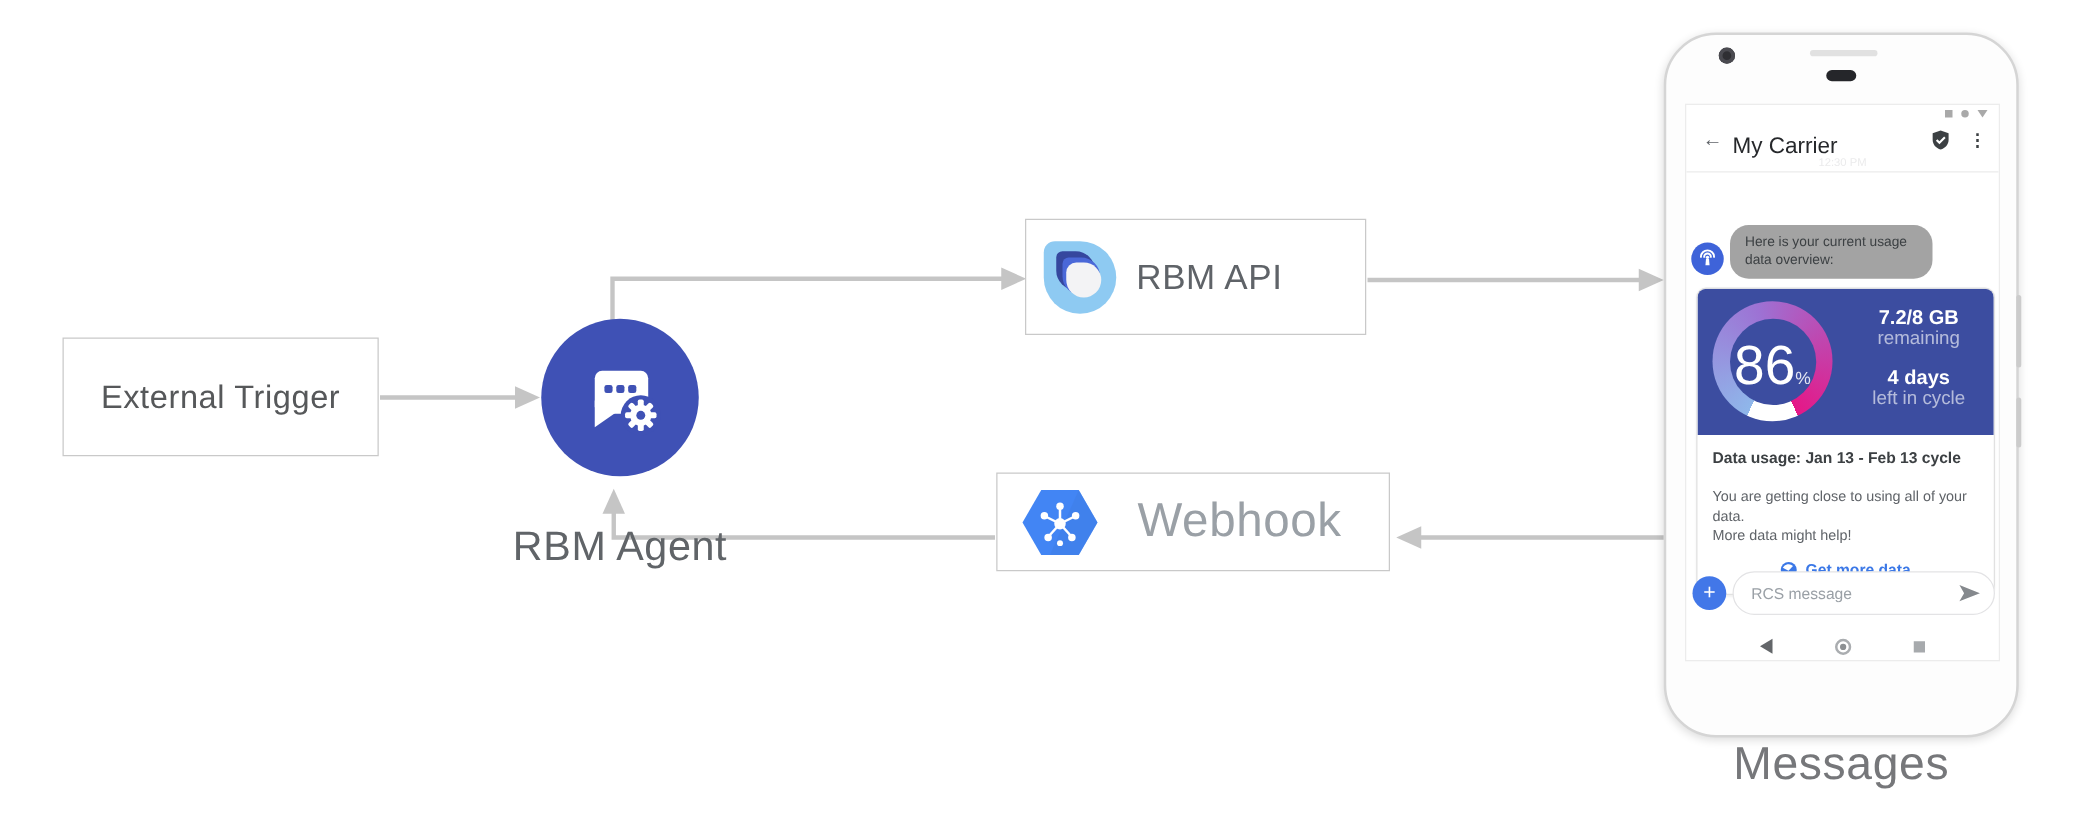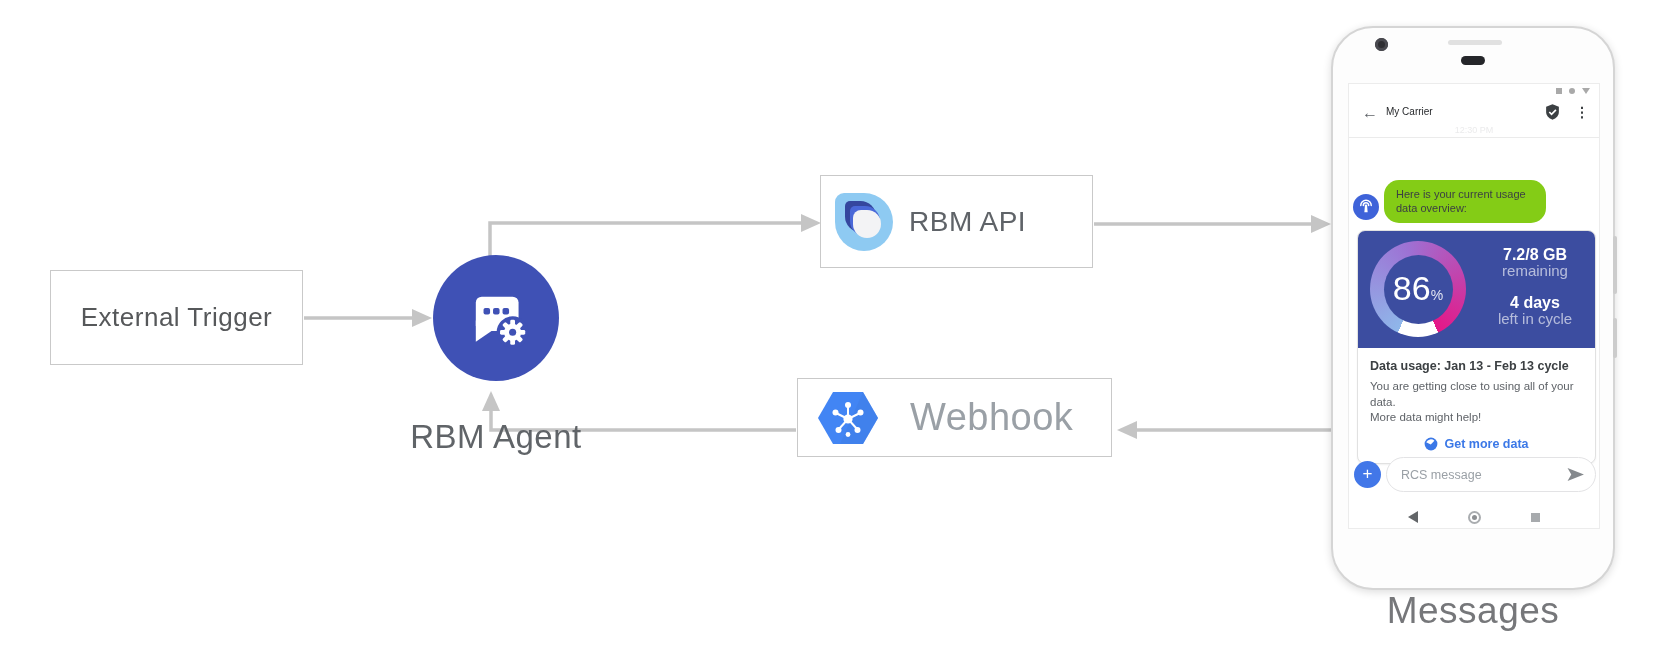--- a/index.html
+++ b/index.html
@@ -49,47 +49,47 @@
   .screen { position:absolute; left:15px; top:55px; width:252px; height:446px; background:#fff;
             border:1px solid #ececec; overflow:hidden; font-family:"Liberation Sans", sans-serif; }
 
   .status-row { position:absolute; top:4px; right:9px; display:flex; align-items:center; gap:7px; }
   .st-square { width:6px; height:6px; background:#a9a9a9; }
   .st-circle { width:6px; height:6px; border-radius:50%; background:#a9a9a9; }
   .st-tri { width:0; height:0; border-left:4px solid transparent; border-right:4px solid transparent; border-top:6px solid #a9a9a9; }
 
   .app-header { position:absolute; left:0; top:13px; width:100%; height:40px; }
   .back-arrow { position:absolute; left:13px; top:7px; font-size:16px; color:#5f6368; }
-  .app-title { position:absolute; left:37px; top:9px; font-size:10px; color:#26282b; }
+  .app-title { position:absolute; left:37px; top:9px; font-size:18px; color:#26282b; }
   .hdr-icons { position:absolute; right:10px; top:6px; display:flex; align-items:center; gap:14px; }
   .kebab { font-size:14px; color:#3c4043; font-weight:bold; letter-spacing:0; line-height:1; }
   .hdr-divider { position:absolute; left:0; top:53px; width:100%; height:1px; background:#ebebeb; }
   .ghost-time { position:absolute; left:0; top:41px; width:100%; text-align:center; font-size:9px; color:#ebebec; }
 
   .avatar { position:absolute; left:4px; top:110px; width:26px; height:26px; border-radius:50%;
             background:#3e63d9; display:flex; align-items:center; justify-content:center; }
-  .bot-bubble { position:absolute; left:35px; top:96px; width:162px; background:#84cc16; border-radius:15px;
+  .bot-bubble { position:absolute; left:35px; top:96px; width:162px; background:#a3a3a3; border-radius:15px;
                 padding:8px 12px; }
   .bot-bubble p { font-size:11px; line-height:13.5px; color:#3c4043; width:138px; }
 
   .usage-card { position:absolute; left:8px; top:146px; width:239px; border:1px solid #e1e1e1; border-radius:8px;
                 overflow:hidden; background:#fff; box-shadow:0 1px 2px rgba(0,0,0,.06); }
   .card-blue { position:relative; height:117px; background:#3c4da0; }
   .donut { position:absolute; left:12px; top:10px; width:96px; height:96px; border-radius:50%;
            display:flex; align-items:center; justify-content:center; }
   .donut-hole { width:69px; height:69px; border-radius:50%; background:#3c4da0;
                 display:flex; align-items:baseline; justify-content:center; padding-top:16px; }
-  .pct { font-size:34px; font-weight:300; color:#fff; line-height:1; }
+  .pct { font-size:44px; font-weight:300; color:#fff; line-height:1; }
   .pct-sign { font-size:14px; color:rgba(255,255,255,.85); }
   .gauge-right { position:absolute; left:124px; top:14px; width:106px; text-align:center; color:#fff; }
   .g-big { font-size:16px; font-weight:bold; line-height:19px; }
   .g-sub { font-size:15px; color:rgba(255,255,255,.62); line-height:13px; }
   .g-gap { height:16px; }
   .card-white { padding:11px 12px 12px 12px; }
-  .cw-title { font-size:12.5px; font-weight:bold; color:#3c4043; margin-bottom:6px; }
+  .cw-title { font-size:12.5px; font-weight:bold; color:#3c4043; margin-bottom:18px; }
   .cw-body { font-size:11.5px; line-height:15.5px; color:#5f6368; }
   .cw-action { margin-top:11px; display:flex; align-items:center; justify-content:center; gap:6px;text-align:right; }
   .cw-action span { font-size:12.5px; font-weight:bold; color:#3b78e7; }
 
   .composer { position:absolute; left:0; top:373px; width:100%; height:36px; }
   .plus-btn { position:absolute; left:5px; top:4px; width:27px; height:27px; border-radius:50%; background:#4277e8;
               color:#fff; font-size:17px; line-height:26px; text-align:center; font-weight:300; }
   .rcs-pill { position:absolute; left:37px; top:0px; width:210px; height:35px; border:1.5px solid #e3e3e5;
               border-radius:18px; background:#fff; display:flex; align-items:center; padding:0 10px 0 14px; }
   .rcs-input { border:none; outline:none; flex:1; font-size:12.5px; color:#3c4043; background:transparent;

